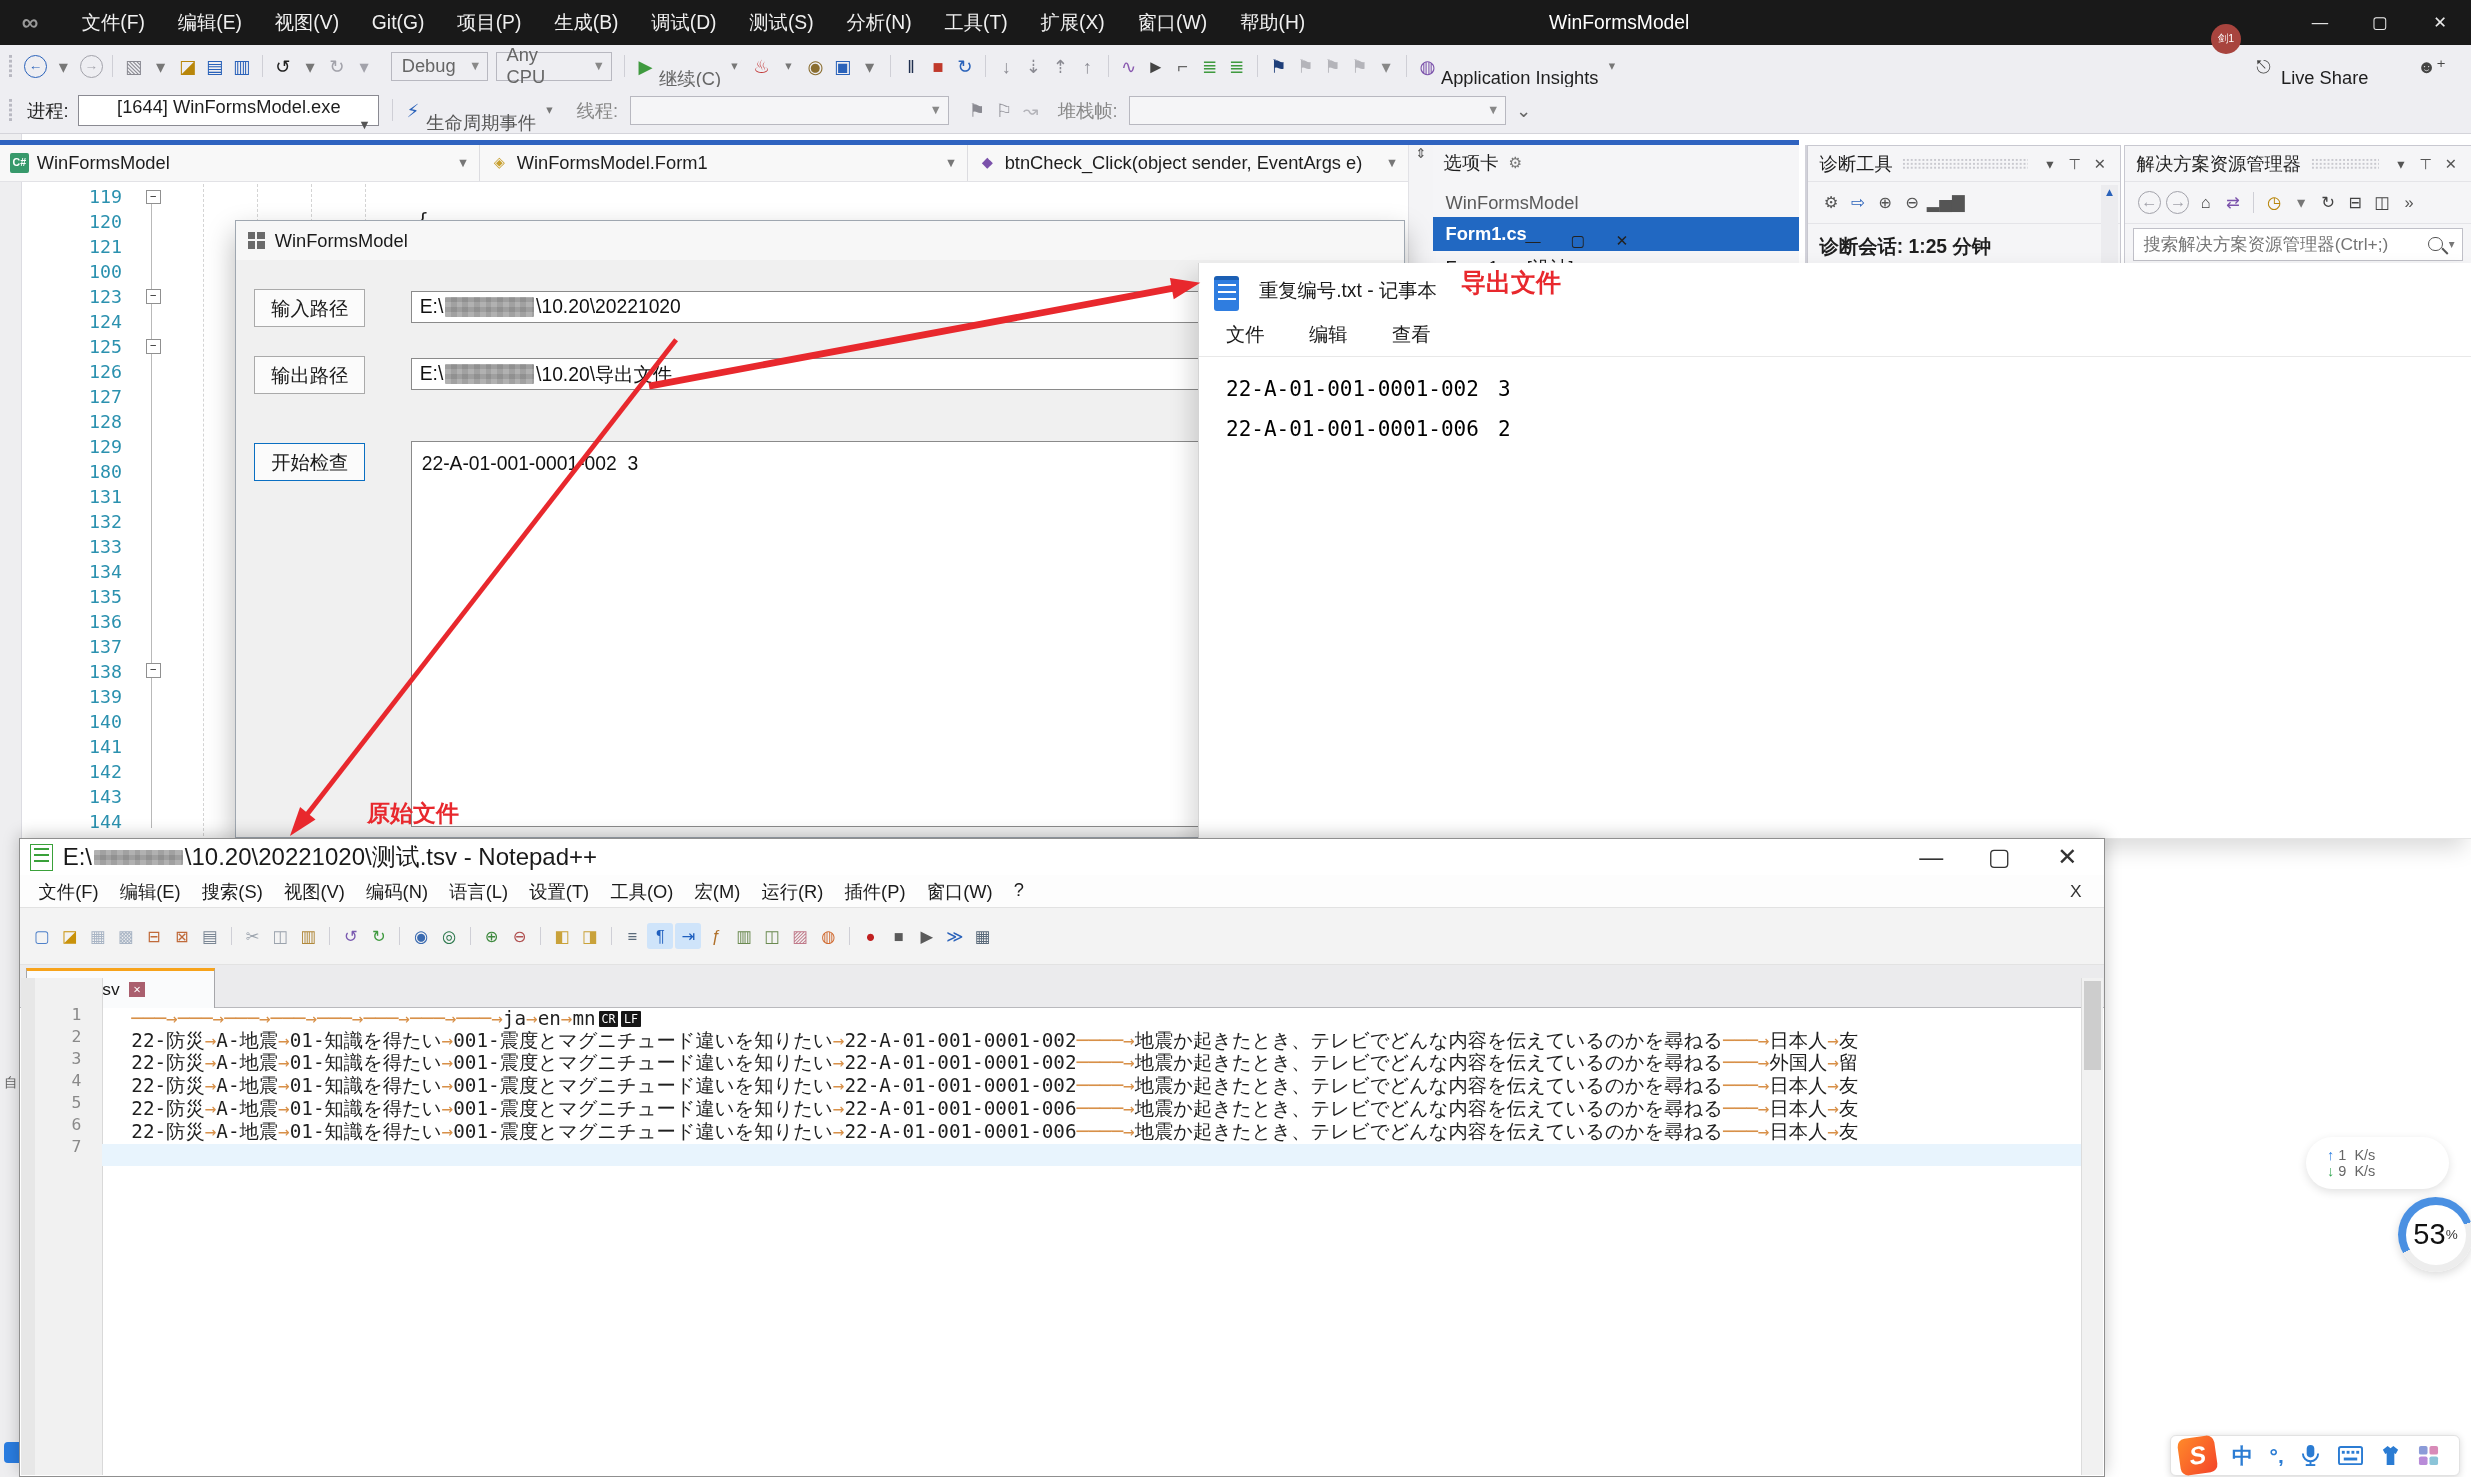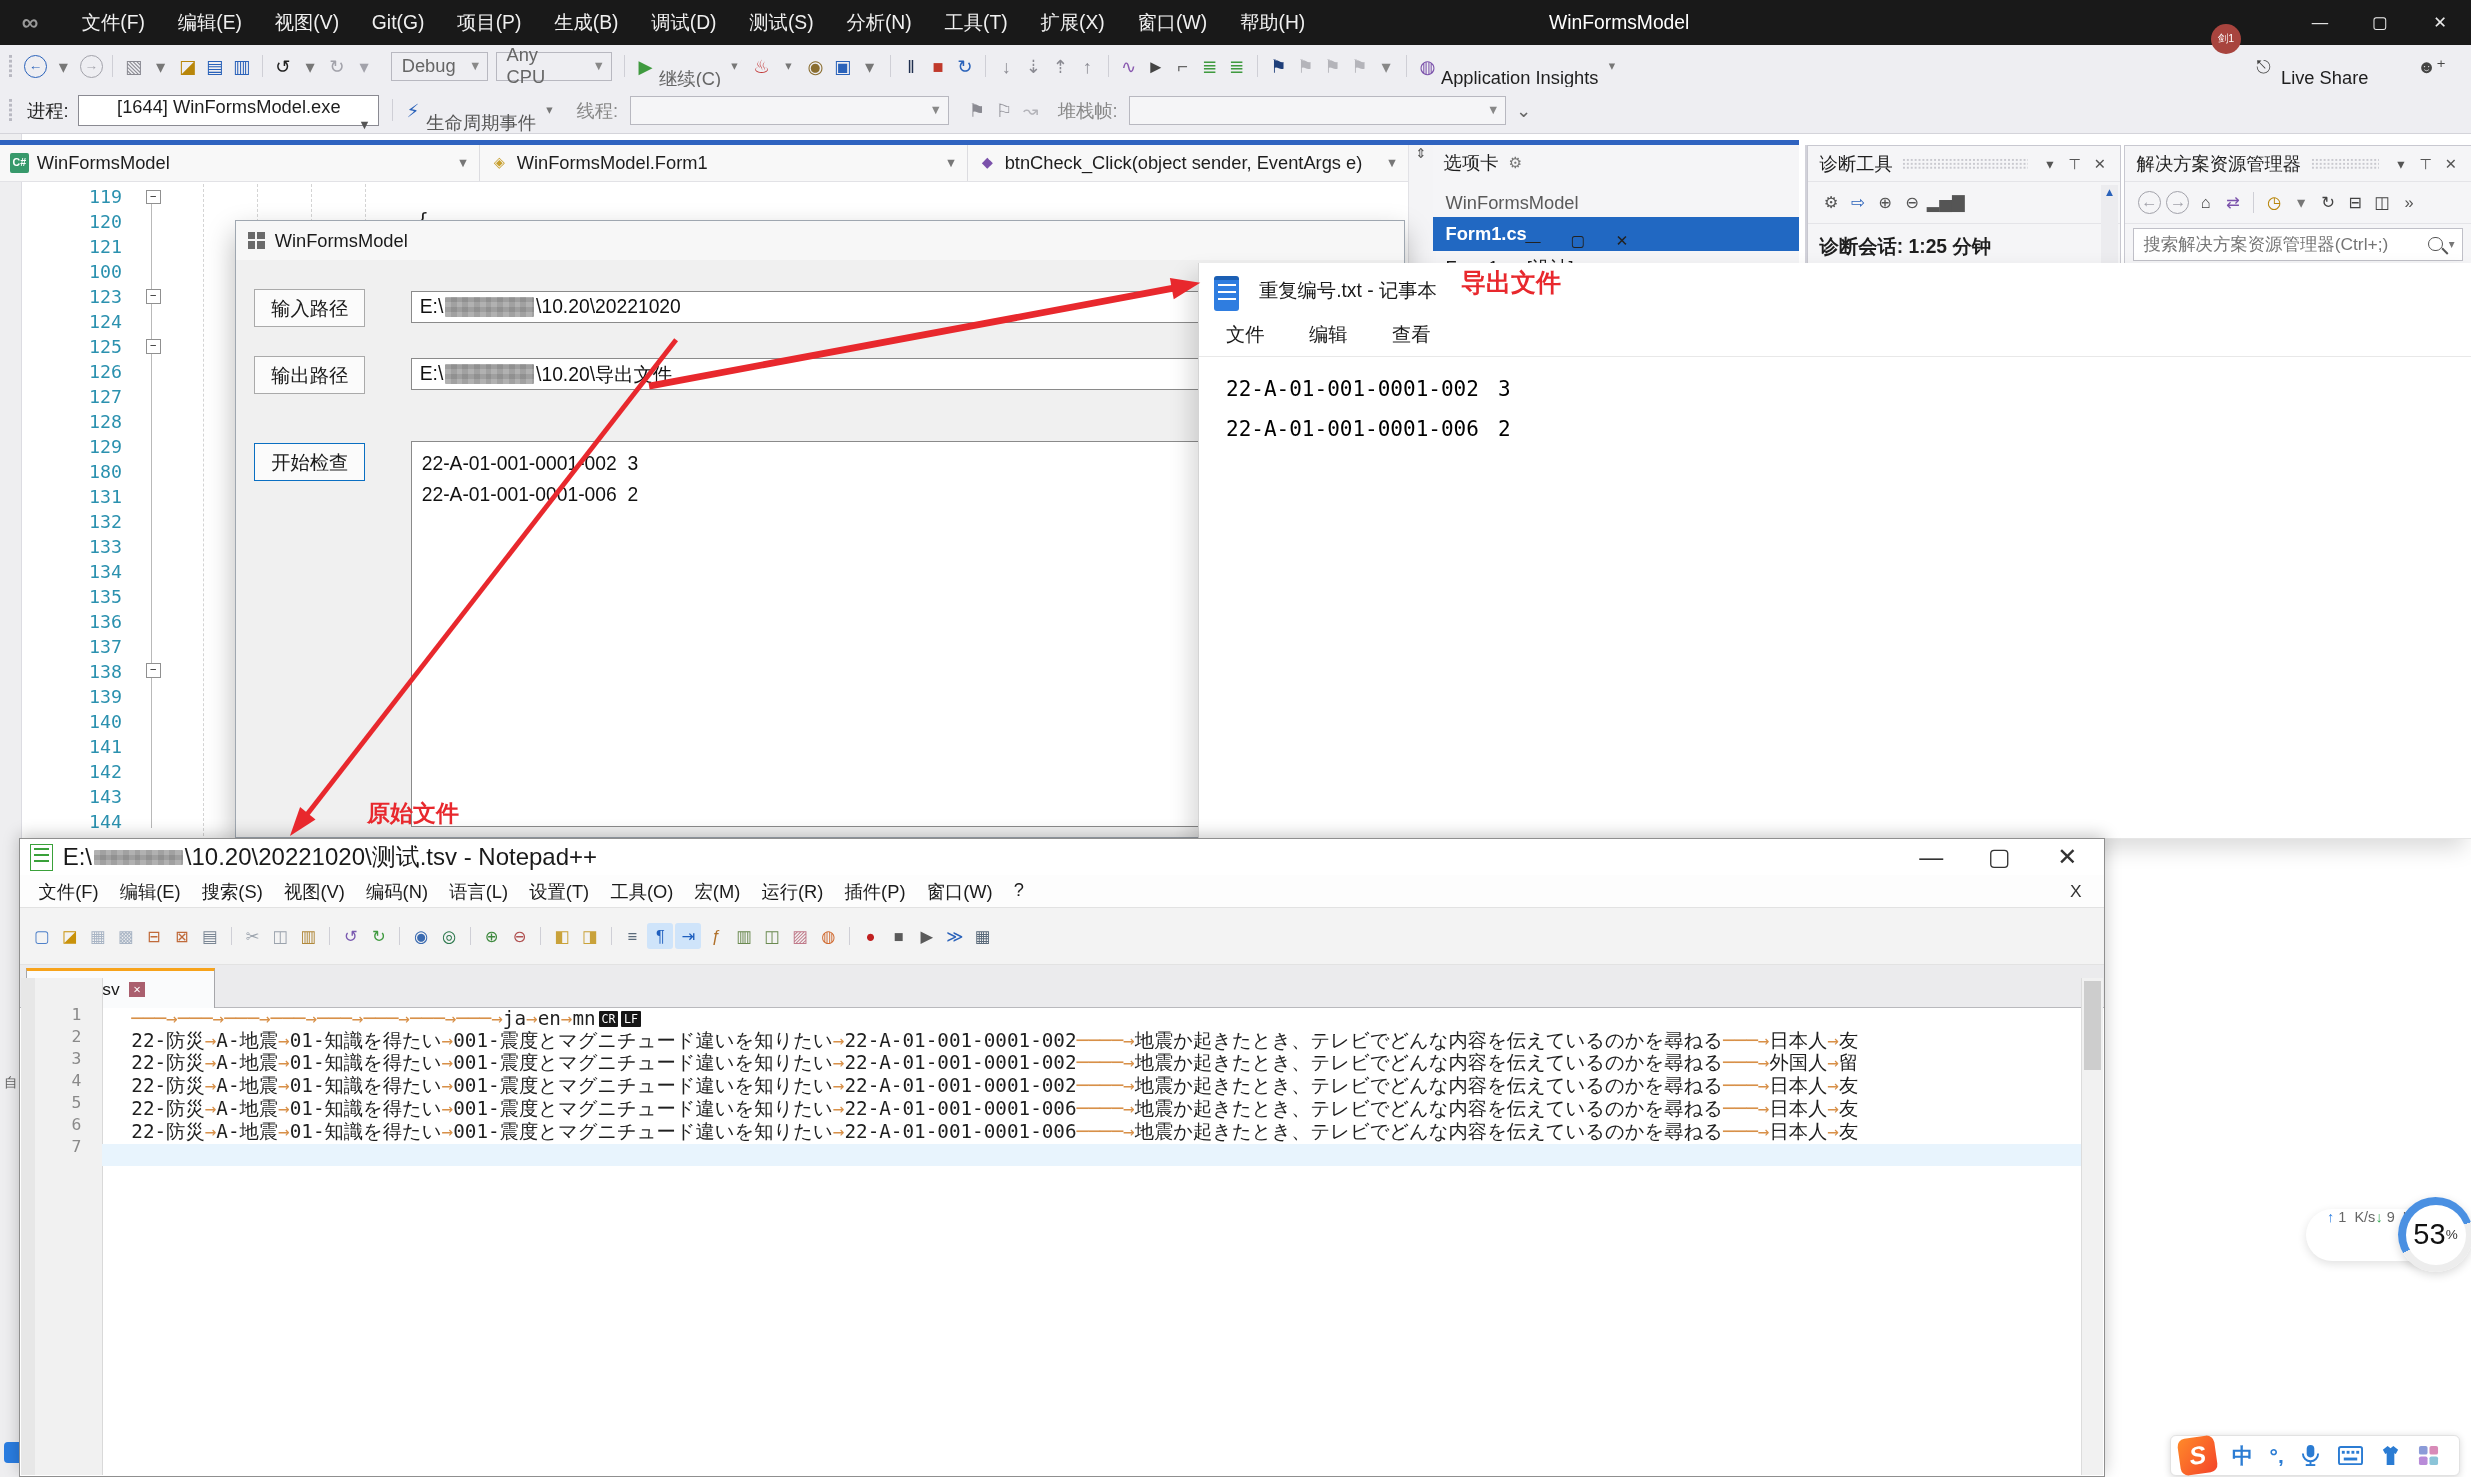--- a/index.html
+++ b/index.html
@@ -108,21 +108,21 @@
   .k-c{background:#161616;color:#fff;font-size:11.6px;padding:1px 2.9px;margin-left:2.9px;border-radius:1px;vertical-align:1.9px;}
   .curline{position:absolute;left:83px;width:1999px;height:22px;background:#e8f4fd;z-index:1;}
   .nppscroll{position:absolute;right:1px;top:139px;bottom:1px;width:21px;background:#f1f1f1;border-left:1px solid #dcdcdc;}
   .nppthumb{position:absolute;left:1.9px;top:2.9px;width:16.4px;height:89px;background:#cdcdcd;}
 
   
   .ann{z-index:45;color:#e8282d;font-weight:bold;}
   svg.arrows{position:absolute;left:0;top:0;z-index:44;pointer-events:none;}
 
   
-  .netpill{left:2306px;top:1209px;width:143px;height:52px;background:#fff;border-radius:26px;box-shadow:0 2.9px 9.7px rgba(0,0,0,.12);z-index:50;display:flex;flex-direction:row;padding-left:21px;box-sizing:border-box;font-size:14.5px;color:#666;}
+  .netpill{left:2306px;top:1137px;width:143px;height:52px;background:#fff;border-radius:26px;box-shadow:0 2.9px 9.7px rgba(0,0,0,.12);z-index:50;display:flex;flex-direction:column;justify-content:center;padding-left:21px;box-sizing:border-box;font-size:14.5px;color:#666;}
   .ring{left:2398px;top:1197px;width:75px;height:75px;border-radius:50%;background:conic-gradient(from 240deg,#4a90e2 0 53%,#ededed 53% 100%);z-index:51;box-shadow:0 2.9px 9.7px rgba(0,0,0,.15);display:flex;align-items:center;justify-content:center;}
   .ring .inner{width:60px;height:60px;border-radius:50%;background:#fff;display:flex;align-items:center;justify-content:center;font-size:29px;color:#111;font-weight:500;}
   .ring .pct{font-size:13.5px;color:#333;}
   .imebar{left:2170px;top:1435px;width:290px;height:41px;background:#fff;border:1px solid #e2e2e2;border-radius:5.8px;box-shadow:0 1.9px 7.7px rgba(0,0,0,.15);z-index:50;display:flex;align-items:center;gap:16.4px;padding:0 11.6px;box-sizing:border-box;}
   .sogou{width:37px;height:37px;border-radius:7.7px;background:linear-gradient(135deg,#ff8a2a,#f4442a);color:#fff;font-size:25px;font-weight:bold;font-style:italic;display:flex;align-items:center;justify-content:center;transform:rotate(-8deg);margin-left:-3.9px;}
   .imeblue{color:#2b7cd3;font-weight:bold;font-size:21px;}
   .docklabel{color:#666;font-size:13.5px;z-index:3;}
 </style>
 </head>
 <body>
@@ -398,21 +398,20 @@
     <span>E:\</span><span class="blur"></span><span>\10.20\20221020</span>
   </div>
   <div class="fbtn" style="left:18.3px;top:135px;">输出路径</div>
   <div class="ffield" style="left:175px;top:137px;width:977px;">
     <span>E:\</span><span class="blur"></span><span>\10.20\导出文件</span>
   </div>
   <div class="fbtn" style="left:18.3px;top:222px;border:1.9px solid #0a6fc2;">开始检查</div>
   <div class="flist" style="left:175px;top:220px;width:977px;height:386px;">
 
   <div>22-A-01-001-0001-002  3</div>
-      <div>22-A-01-001-0001-006  2</div>
     </div>
 </div>
 
 <div class="abs notepad">
   <div class="np-ico">
       <i></i>
       <i></i>
       <i></i>
     </div>
   <div class="np-title">重复编号.txt - 记事本</div>

